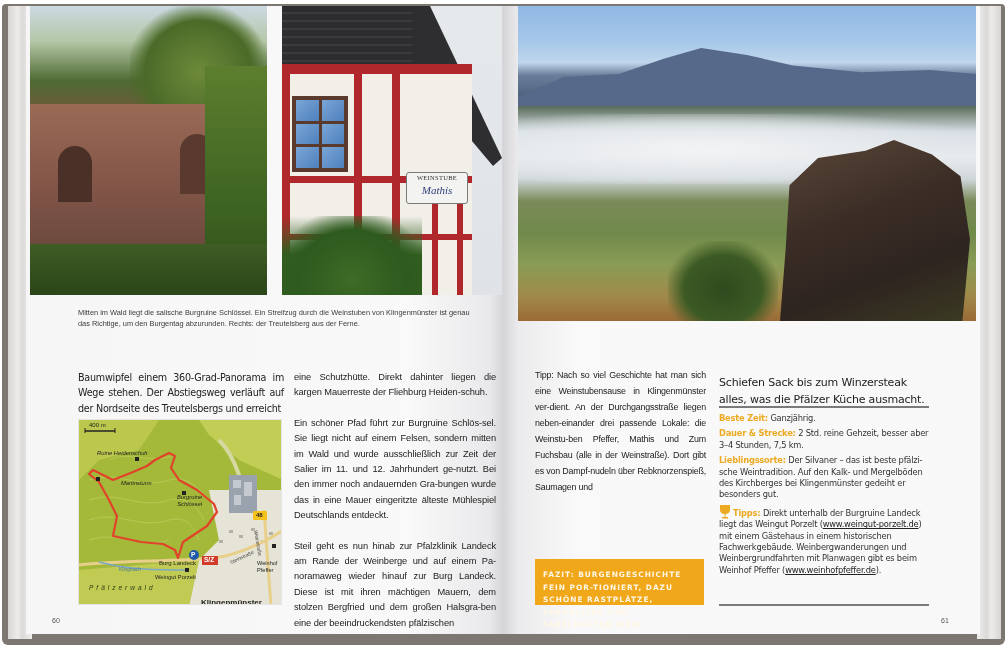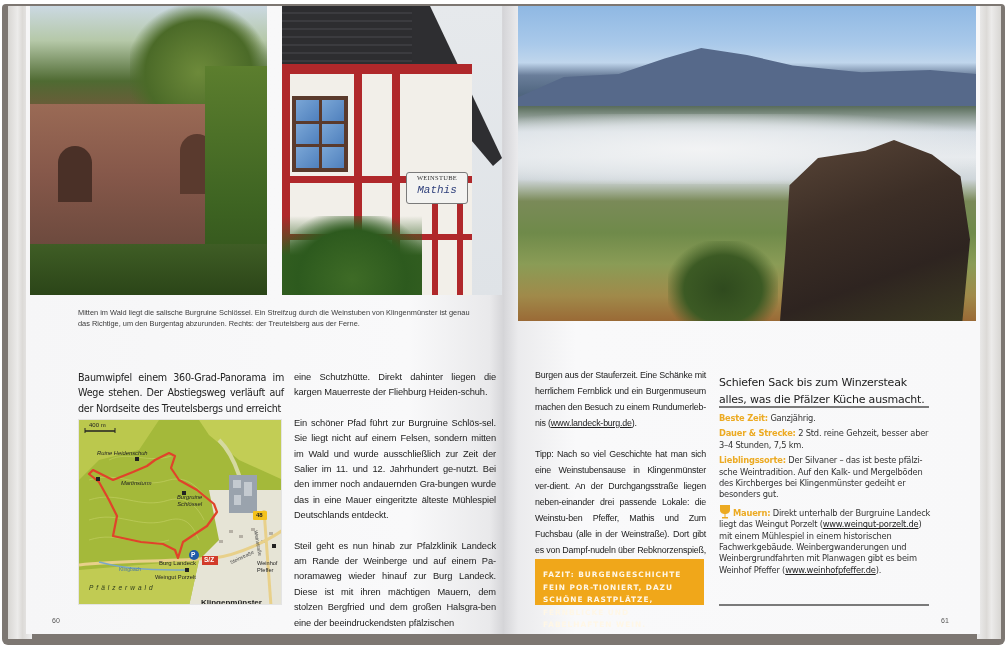--- a/index.html
+++ b/index.html
@@ -31,21 +31,21 @@
 
   .photo-house { left: 256px; top: 0; width: 220px; height: 289px; background: linear-gradient(180deg,#e6e9ec,#dfe3e7); }
   .photo-house .roof { position: absolute; left: 0; top: 0; width: 140px; height: 62px; background: repeating-linear-gradient(0deg,#2d2d30 0 6px,#3b3b3f 6px 8px); clip-path: polygon(0 0, 100% 0, 100% 100%, 0 100%); }
   .photo-house .roof-slope { position: absolute; left: 130px; top: 0; width: 90px; height: 160px; background: #2e2e31; clip-path: polygon(0 0, 20% 0, 100% 95%, 90% 100%, 0 40%); }
   .photo-house .facade { position: absolute; left: 0; top: 58px; width: 190px; height: 231px; background: #f2efe9; }
   .photo-house .beam { position: absolute; background: #b0282b; }
   .photo-house .window { position: absolute; left: 10px; top: 32px; width: 56px; height: 76px; background: #5a3a2c; padding: 4px; display: grid; grid-template-columns: 1fr 1fr; grid-template-rows: 1fr 1fr 1fr; gap: 3px; }
   .photo-house .window i { background: linear-gradient(135deg,#7aa6d6,#4f80bd); }
   .photo-house .sign { position: absolute; left: 124px; top: 108px; width: 62px; height: 32px; background: #f3f3f1; border: 1px solid #7a7a7a; border-radius: 3px; text-align: center; }
   .photo-house .sign .s1 { font-size: 6.5px; color: #333; letter-spacing: 0.3px; line-height: 10px; font-family: "Liberation Serif", serif; }
-  .photo-house .sign .s2 { font-size: 11px; color: #2e3f7a; font-style: italic; font-family: Liberation Mono, monospace; line-height: 14px; }
+  .photo-house .sign .s2 { font-size: 11px; color: #2e3f7a; font-style: italic; font-family: Liberation Serif, serif; line-height: 14px; }
   .photo-house .ivy { position: absolute; left: 0; top: 210px; width: 140px; height: 79px; background: radial-gradient(ellipse at 50% 80%, #3e6b26 0%, #2d5a1e 55%, transparent 80%), linear-gradient(180deg,transparent 0,#325e20 50%); }
 
   .photo-landscape { left: 14px; top: 0; width: 458px; height: 315px;
     background: linear-gradient(180deg,#8fb8e3 0%,#a9c9ea 12%,#c0d6ec 18%,#6a7e9a 22%,#506680 28%,#5b6e5c 32%,#d6dde4 40%,#e8ebee 48%,#cfd6da 55%,#7a8a58 62%,#6f8a4a 72%,#8a9c56 82%,#a08a4a 92%,#9a6a36 100%);
   }
   .photo-landscape .mountain { position: absolute; left: 0; top: 42px; width: 458px; height: 58px; background: #56698a; clip-path: polygon(0 85%, 10% 50%, 22% 45%, 32% 18%, 40% 0%, 50% 12%, 60% 30%, 75% 42%, 90% 38%, 100% 45%, 100% 100%, 0 100%); }
   .photo-landscape .fog { position: absolute; left: 0; top: 108px; width: 458px; height: 70px; background: radial-gradient(ellipse at 40% 50%, #f2f3f4 0%, rgba(230,234,237,0.7) 50%, transparent 80%); }
   .photo-landscape .rock { position: absolute; left: 262px; top: 134px; width: 190px; height: 181px; background: linear-gradient(160deg,#5a4638 0%,#3c2e26 40%,#2e2420 70%,#3b3a22 100%); clip-path: polygon(5% 25%, 20% 10%, 45% 6%, 60% 0, 80% 8%, 95% 20%, 100% 55%, 96% 100%, 0 100%, 3% 60%); }
   .photo-landscape .tree { position: absolute; left: 150px; top: 235px; width: 110px; height: 80px; background: radial-gradient(ellipse at 50% 60%, #2f4a1e 0%, #3c5a24 50%, transparent 75%); }
 
@@ -207,38 +207,37 @@
 
   <div class="page page-right">
     <div class="photo photo-landscape">
       <div class="mountain"></div>
       <div class="fog"></div>
       <div class="tree"></div>
       <div class="rock"></div>
     </div>
 
     <div class="body-text col-r1">
-      <p><span>Burgen aus der Stauferzeit. Eine Schänke mit herrlichem Fernblick und ein Burgenmuseum machen den Besuch zu einem Rundumerleb-nis (</span><a>www.landeck-burg.de</a><span>).</span></p>
       <p>Tipp: Nach so viel Geschichte hat man sich eine Weinstubensause in Klingenmünster ver-dient. An der Durchgangsstraße liegen neben-einander drei passende Lokale: die Weinstu-ben Pfeffer, Mathis und Zum Fuchsbau (alle in der Weinstraße). Dort gibt es von Dampf-nudeln über Rebknorzenspieß, Saumagen und</p>
     </div>
 
     <div class="fazit">Fazit: Burgengeschichte fein por-tioniert, dazu schöne Rastplätze, Fernblicke und fabelhaften Wein.</div>
 
     <div class="lead-r">Schiefen Sack bis zum Winzersteak alles, was die Pfälzer Küche ausmacht.</div>
 
     <div class="rule rule-top"></div>
 
     <div class="info">
       <div class="item"><span class="lbl">Beste Zeit:</span><span> Ganzjährig.</span></div>
       <div class="item"><span class="lbl">Dauer &amp; Strecke:</span><span> 2 Std. reine Gehzeit, besser aber 3–4 Stunden, 7,5 km.</span></div>
       <div class="item"><span class="lbl">Lieblingssorte:</span><span> Der Silvaner – das ist beste pfälzi-sche Weintradition. Auf den Kalk- und Mergelböden des Kirchberges bei Klingenmünster gedeiht er besonders gut.</span></div>
       <div class="item">
         <svg class="wine-icon" viewBox="0 0 12 14">
             <path d="M1,0 H11 V5 C11,8 8,9 6.5,9 V12 H9 V13.5 H3 V12 H5.5 V9 C4,9 1,8 1,5 Z" fill="#ecaa22"></path>
-          </svg><span class="lbl">Mauern:</span><span> Direkt unterhalb der Burgruine Landeck liegt das Weingut Porzelt (</span><a>www.weingut-porzelt.de</a><span>) mit einem Mühlespiel in einem historischen Fachwerkgebäude. Weinbergwanderungen und Weinbergrundfahrten mit Planwagen gibt es beim Weinhof Pfeffer (</span><a>www.weinhofpfeffer.de</a><span>).</span>
+          </svg><span class="lbl">Tipps:</span><span> Direkt unterhalb der Burgruine Landeck liegt das Weingut Porzelt (</span><a>www.weingut-porzelt.de</a><span>) mit einem Gästehaus in einem historischen Fachwerkgebäude. Weinbergwanderungen und Weinbergrundfahrten mit Planwagen gibt es beim Weinhof Pfeffer (</span><a>www.weinhofpfeffer.de</a><span>).</span>
       </div>
     </div>
 
     <div class="rule rule-bot"></div>
 
     <div class="page-num pn-r">61</div>
   </div>
 </div>
 
 </body></html>

